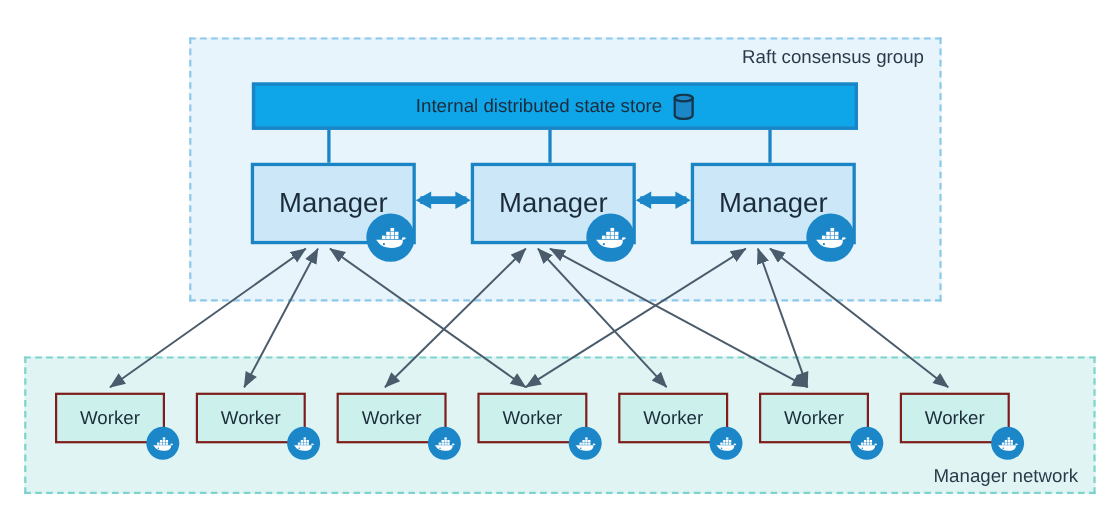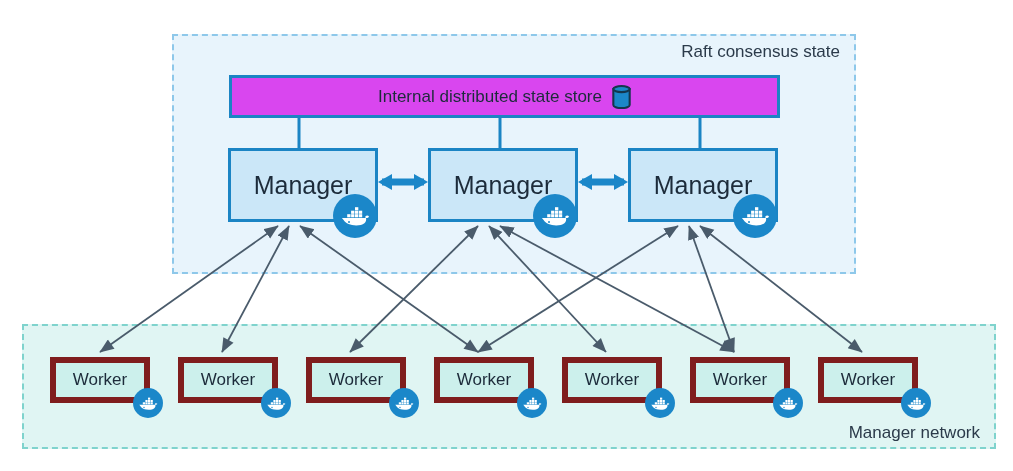--- a/index.html
+++ b/index.html
@@ -18,62 +18,62 @@
   }
   .group-label{
     position:absolute;color:#2b3a4a;font-size:17px;white-space:nowrap;
   }
   #raft-label{right:14px;top:6px;}
   #gossip-label{right:14px;bottom:4px;}
 
   
   #state-store{
     position:absolute;left:229px;top:75px;width:551px;height:43px;
-    box-sizing:border-box;background:#d946ef;border:3px solid #1b84c4;
+    box-sizing:border-box;background:#0ea5e9;border:3px solid #1b84c4;
     display:flex;align-items:center;justify-content:center;gap:10px;
   }
   #state-store .ss-text{font-size:17px;color:#1c2b3a;}
   .db-icon{width:19px;height:24px;display:block;}
 
   
   .manager{
     position:absolute;top:148px;width:150px;height:74px;box-sizing:border-box;
     background:#cbe7f8;border:3px solid #1b84c4;
     display:flex;align-items:center;justify-content:center;
   }
   .manager .m-text{font-size:25px;color:#1c2b3a;letter-spacing:0px;}
   #manager-0{left:228px;}
   #manager-1{left:428px;}
   #manager-2{left:628px;}
 
   
   .worker{
     position:absolute;top:357px;width:100px;height:46px;box-sizing:border-box;
-    background:#ccf0ec;border:6px solid #7f1d1d;
+    background:#ccf0ec;border:2px solid #7f1d1d;
     display:flex;align-items:center;justify-content:center;
   }
   .worker .w-text{font-size:17px;color:#1c2b3a;}
 
   
   .docker-badge{position:absolute;border-radius:50%;background:#1b87c9;
     display:flex;align-items:center;justify-content:center;}
   .docker-badge.mgr{width:44px;height:44px;}
   .docker-badge.wkr{width:30px;height:30px;}
   .docker-badge svg{display:block;}
 
   
   #wires{position:absolute;left:0;top:0;width:1013px;height:471px;pointer-events:none;}
 </style>
 </head>
 <body>
 
 <div id="stage">
 
   <div class="group" id="raft-group">
-    <span class="group-label" id="raft-label">Raft consensus state</span>
+    <span class="group-label" id="raft-label">Raft consensus group</span>
   </div>
 
   <div class="group" id="gossip-group">
     <span class="group-label" id="gossip-label">Manager network</span>
   </div>
 
   <svg id="wires" viewBox="0 0 1013 471" xmlns="http://www.w3.org/2000/svg">
     <defs>
       <marker id="grayHead" markerWidth="9" markerHeight="9" refX="7.6" refY="3.2" orient="auto" markerUnits="strokeWidth">
         <path d="M0,0 L8,3.2 L0,6.4 z" fill="#4a5b6b"></path>

